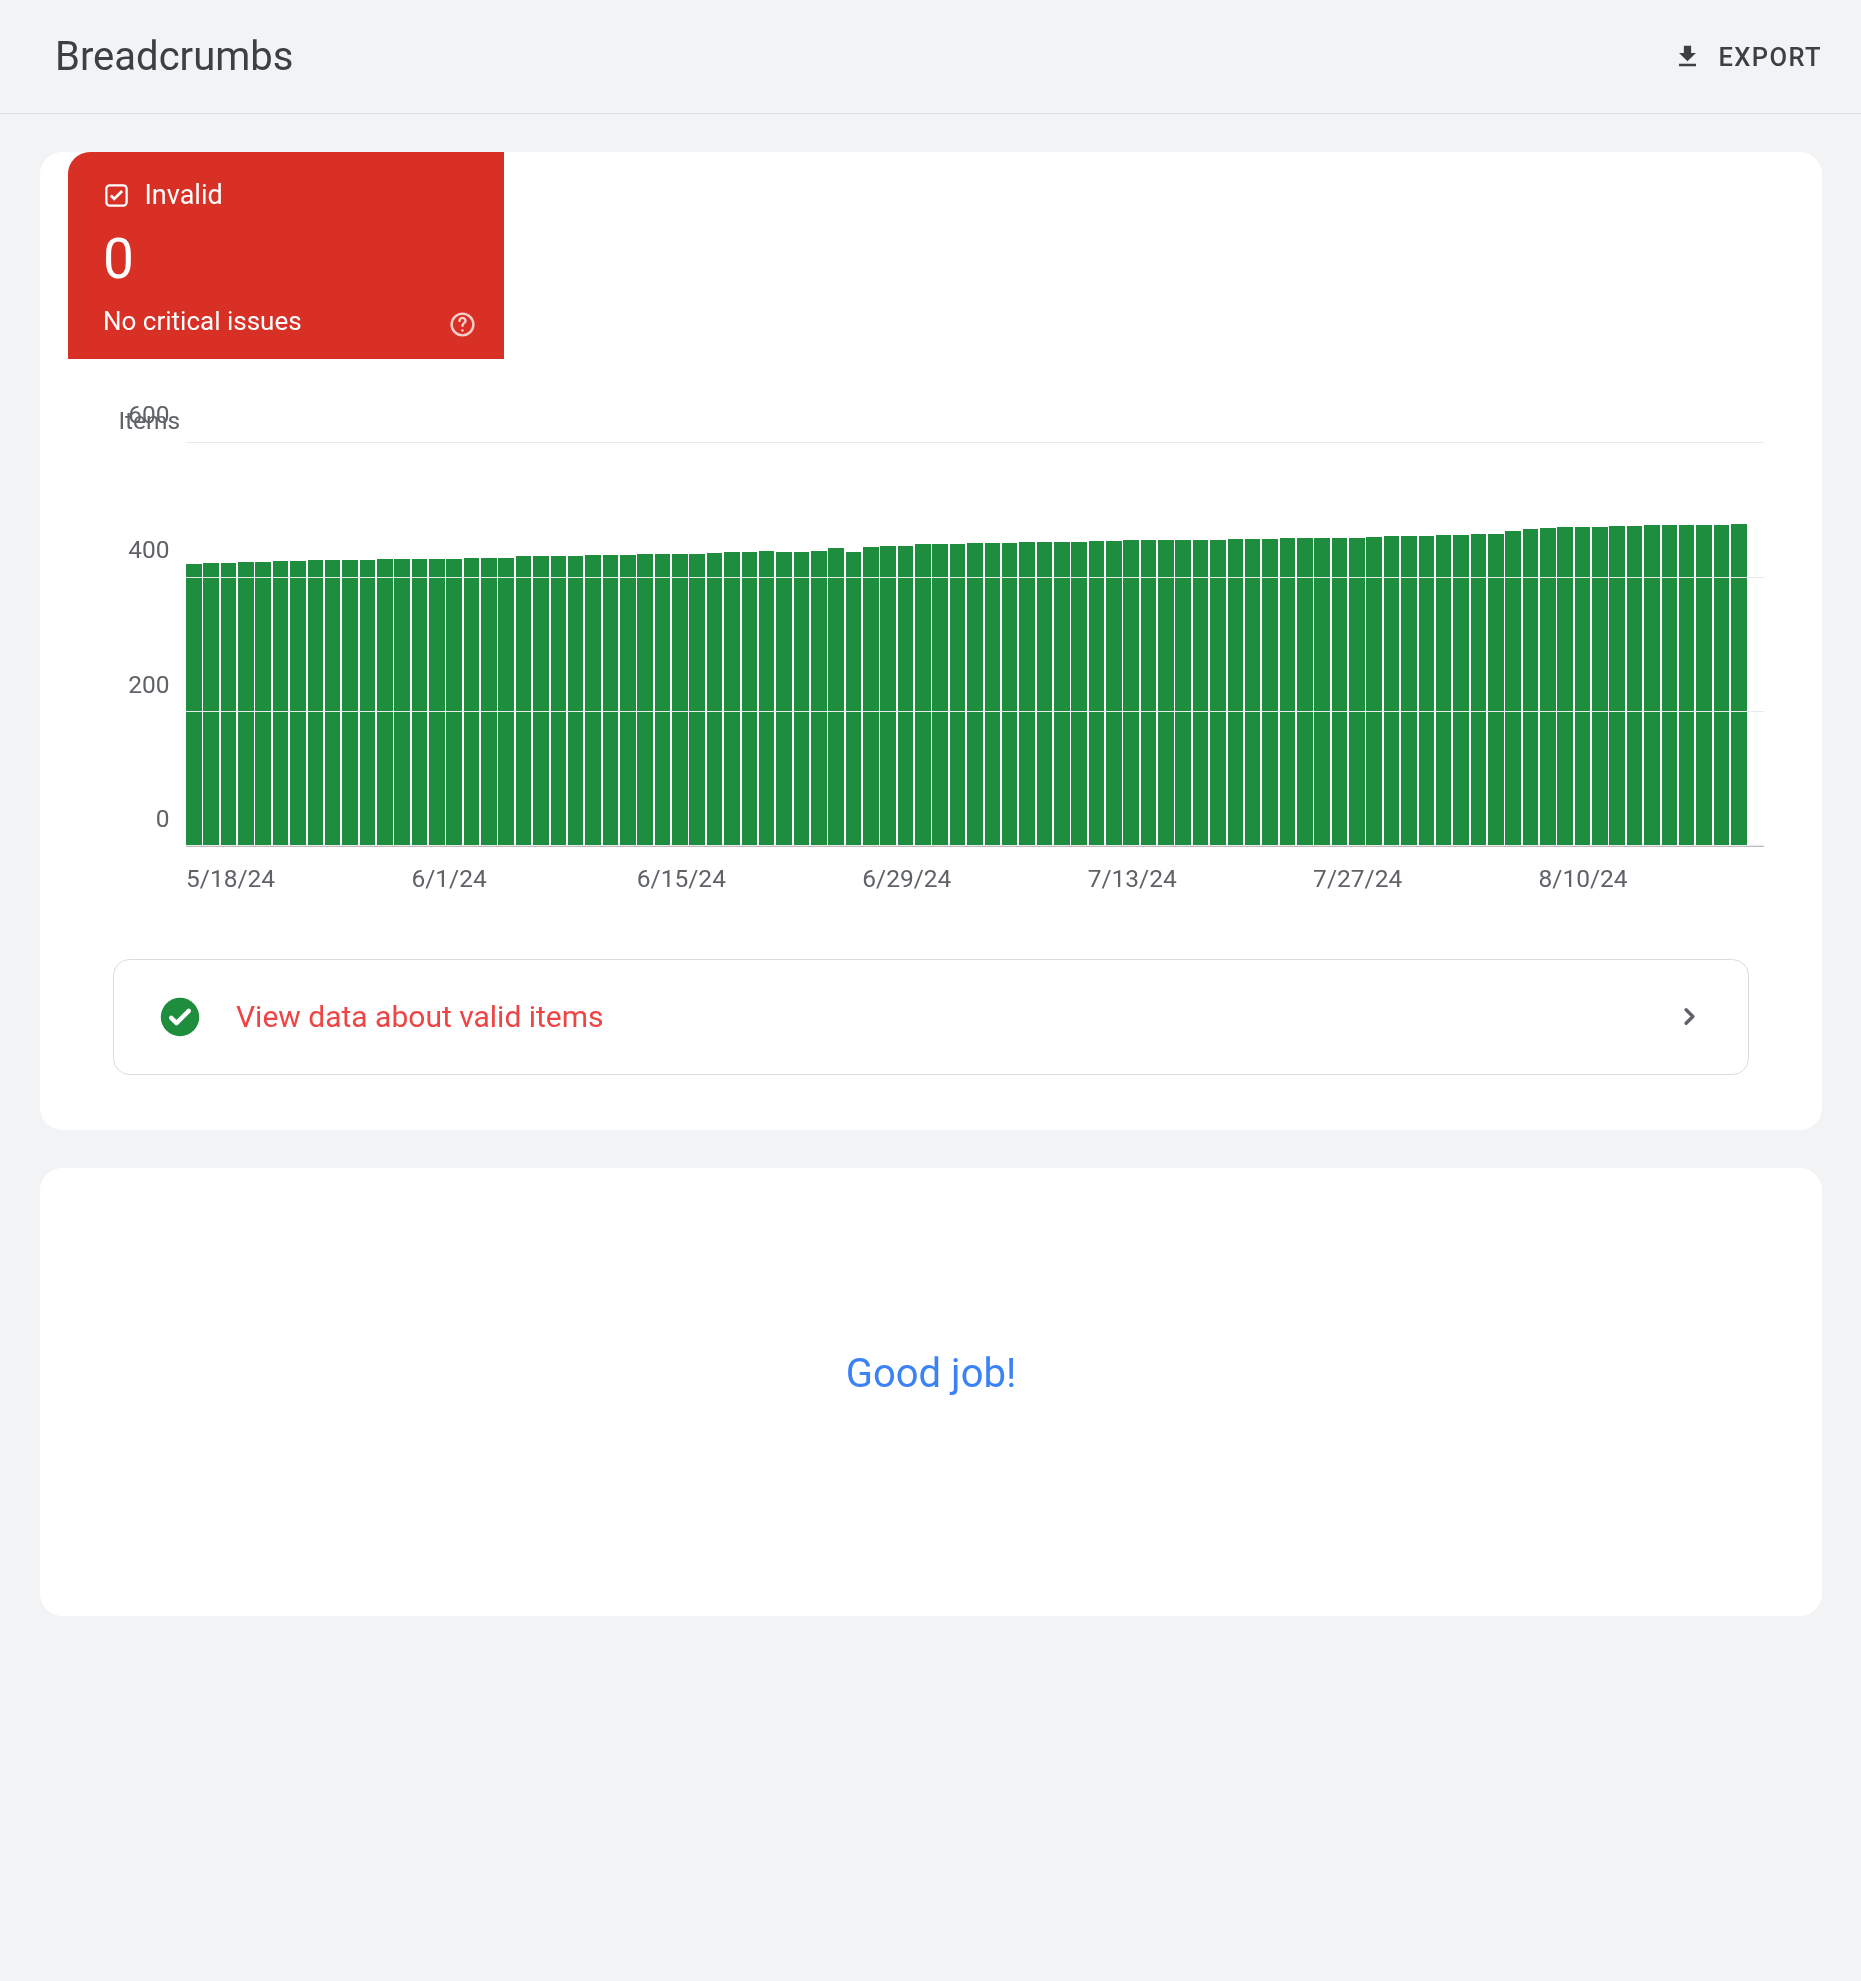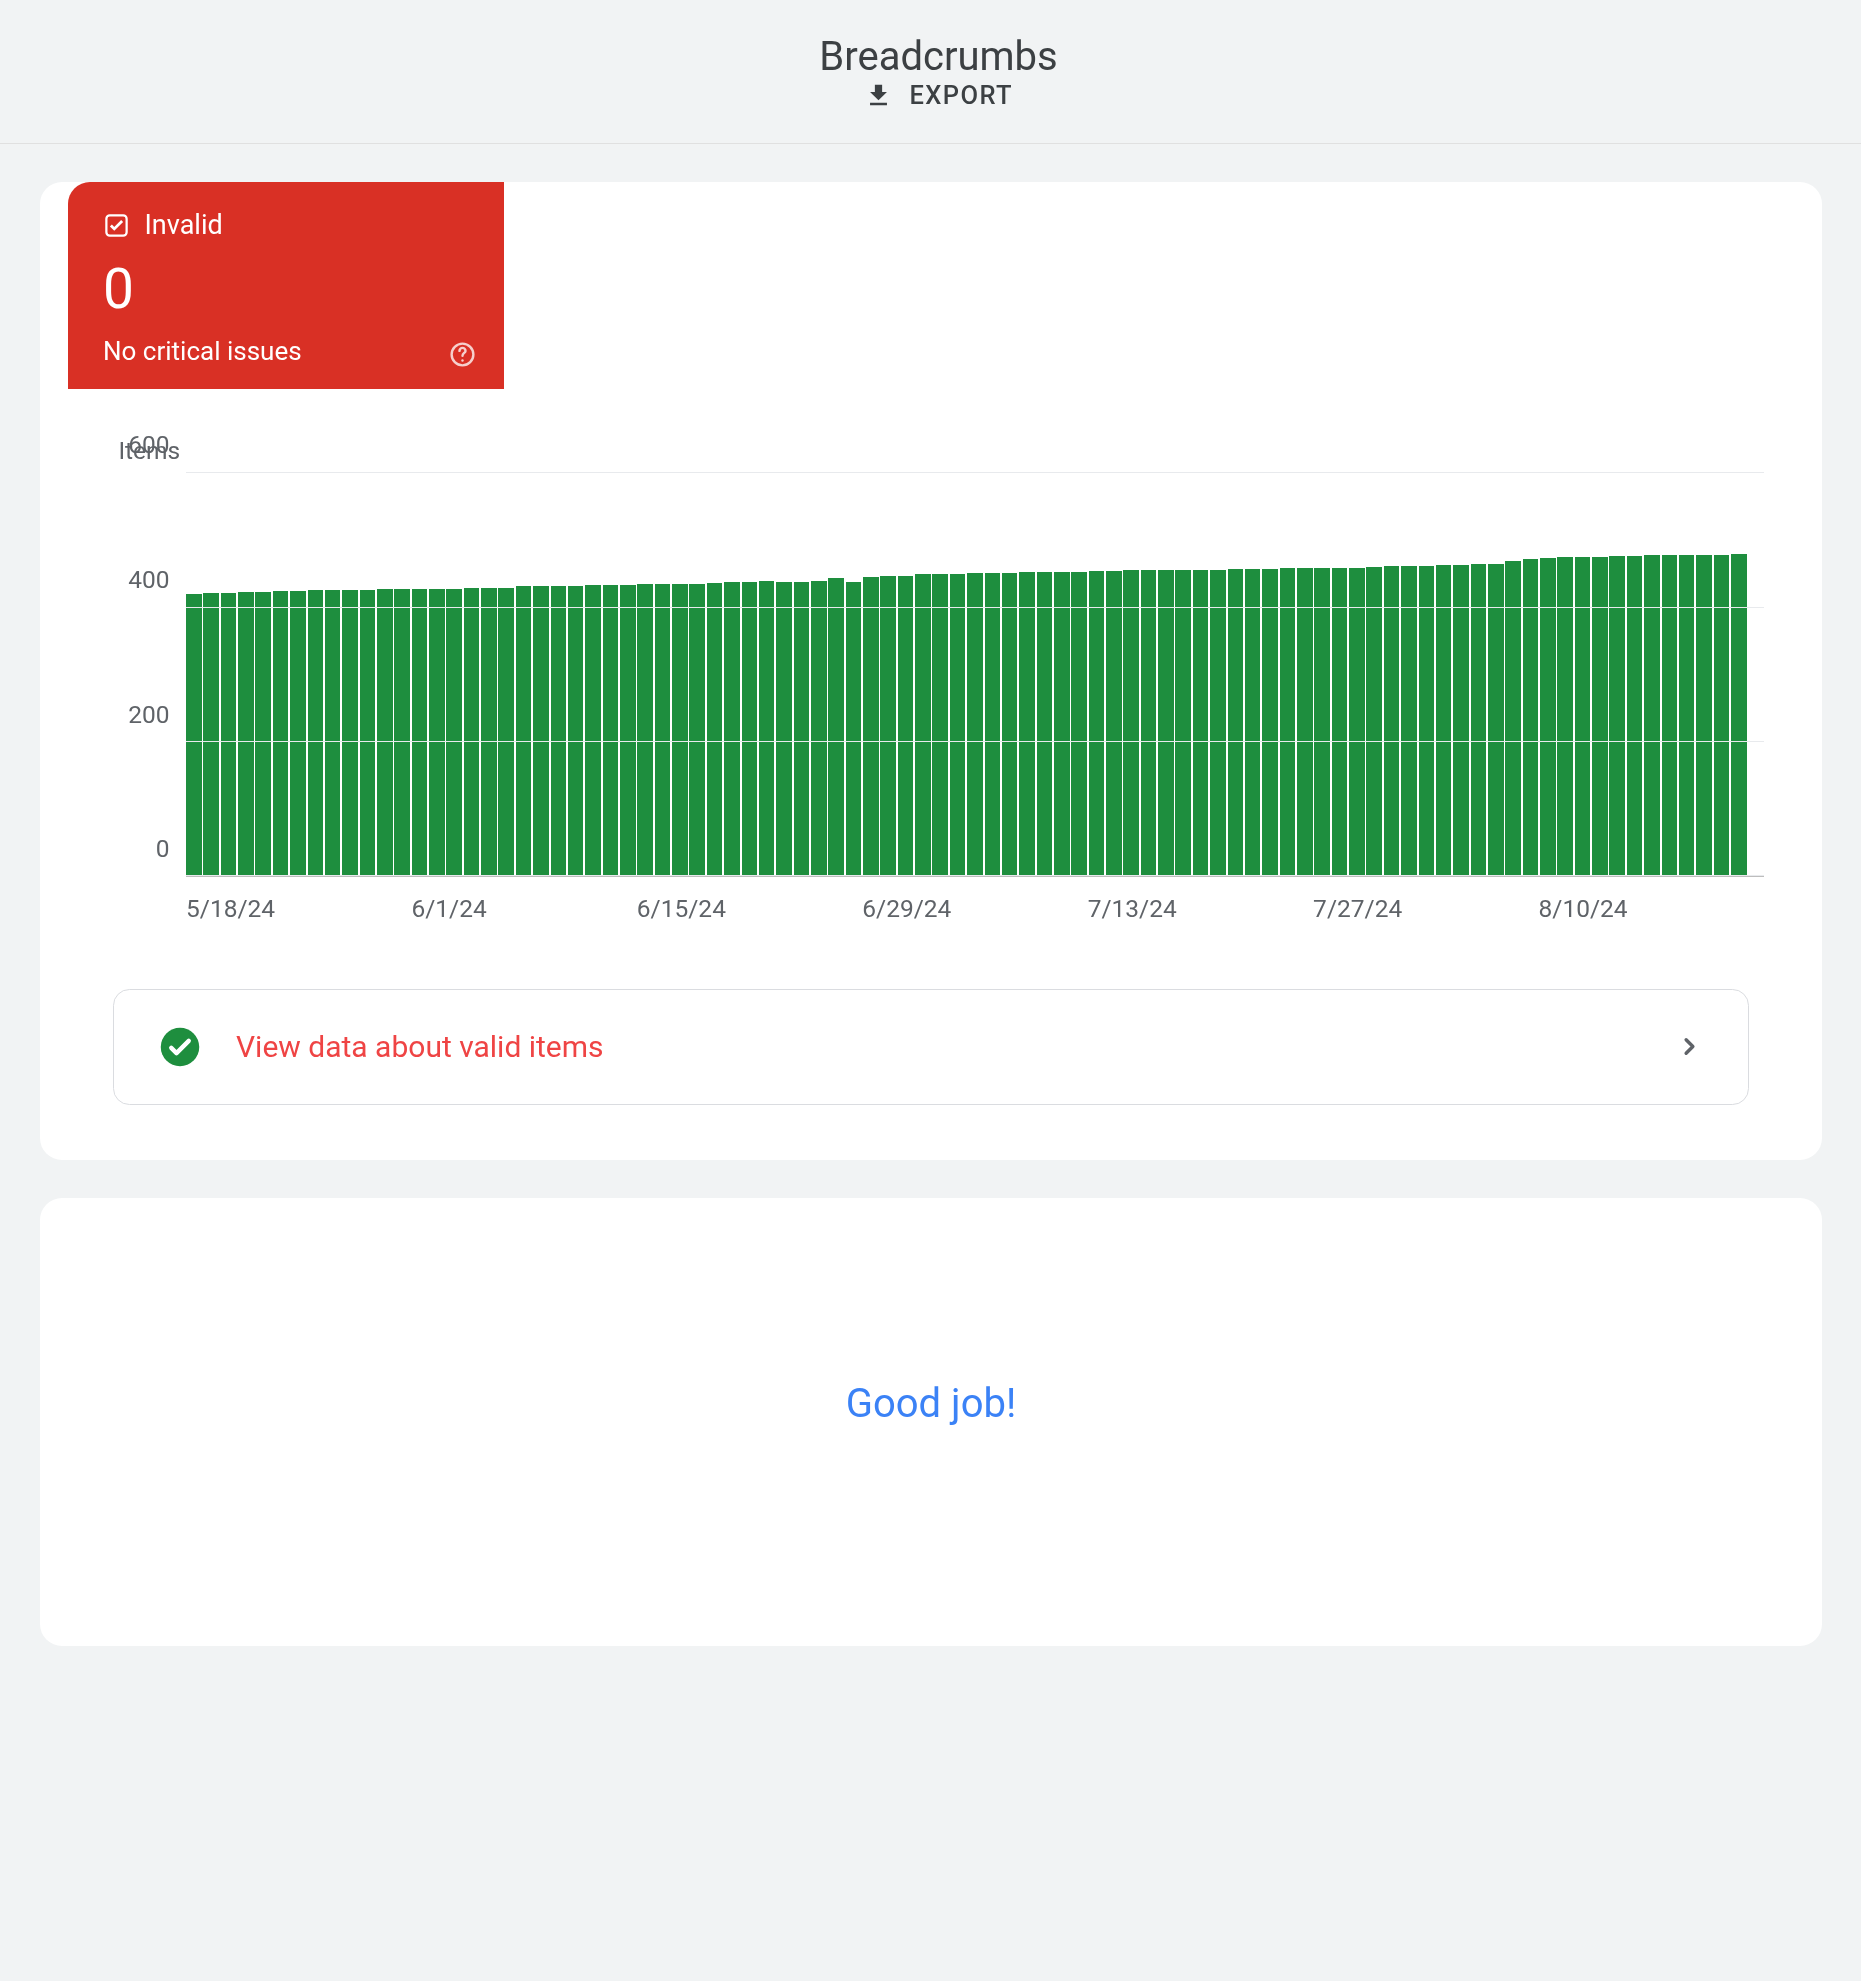--- a/index.html
+++ b/index.html
@@ -8,21 +8,20 @@
     background: #f1f3f4;
     color: #202124;
     width: 1862px;
   }
   .header {
     display: flex;
     justify-content: space-between;
     align-items: center;
     padding: 33px 40px 33px 55px;
     border-bottom: 0.9px solid #e0e0e0;
-    flex-direction: column;
   }
   .page-title {
     font-size: 40px;
     font-weight: 400;
     color: #3c4043;
   }
   .export-btn {
     display: flex;
     align-items: center;
     gap: 16.4px;

